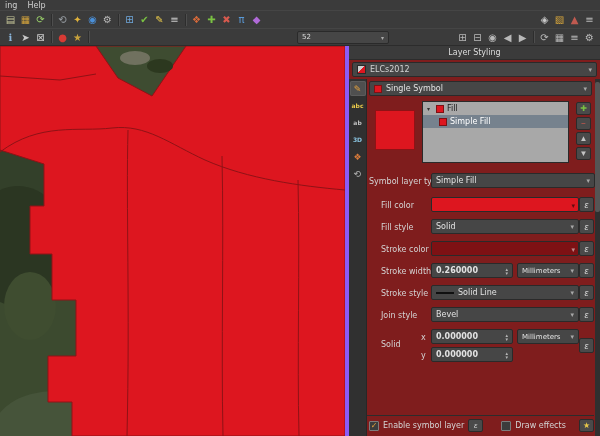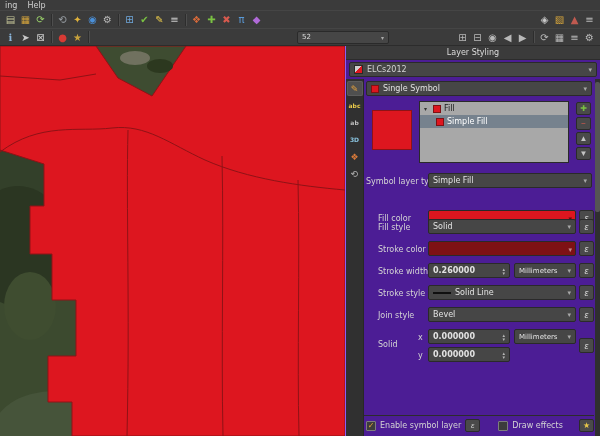--- a/index.html
+++ b/index.html
@@ -15,21 +15,21 @@
   .toolbar2 { border-bottom:1px solid #2c2c2c; }
   .tbi { width:15px; height:15px; display:flex; align-items:center; justify-content:center; font-size:10px; border-radius:2px; flex:none; }
   .sep { width:1px; height:12px; background:#2d2d2d; margin:0 3px; box-shadow:1px 0 0 #4e4e4e; flex:none; }
   .combo { width:92px; height:13px; margin-left:205px; background:#464646; border:1px solid #2a2a2a; border-radius:2px;
            display:flex; align-items:center; padding:0 4px; font-size:7px; color:#ddd; flex:none; }
   .combo .arr { margin-left:auto; font-size:6px; color:#aaa; }
   .tb-right { display:flex; align-items:center; margin-left:auto; }
   
   .map { position:absolute; left:0; top:46px; width:345px; height:390px; background:#33402a; }
   
-  .panel { position:absolute; left:345px; top:46px; width:255px; height:390px; background:#4c1d95; border-left:1px solid #8b5cf6; display:flex; flex-direction:column; }
+  .panel { position:absolute; left:345px; top:46px; width:255px; height:390px; background:#7f1d1d; border-left:4px solid #8b5cf6; display:flex; flex-direction:column; }
   .panel-title { height:14px; line-height:13px; text-align:center; font-size:8px; color:#dcdcdc; background:#3b3b3b; border-bottom:1px solid #2c2c2c; flex:none; }
   .layer-sel { height:15px; margin:2px 3px; background:#464646; border:1px solid #2a2a2a; border-radius:2px;
                display:flex; align-items:center; gap:4px; padding:0 4px; flex:none; }
   .layer-ico { width:9px; height:9px; background:linear-gradient(135deg,#cfcfcf 45%,#dd161f 45%); border:1px solid #2a2a2a; flex:none; }
   .layer-sel .arr { margin-left:auto; font-size:7px; color:#aaa; }
   .panel-body { flex:1; display:flex; min-height:0; }
   .tabs { width:18px; background:#303030; border-right:1px solid #272727; display:flex; flex-direction:column; align-items:center; padding-top:2px; gap:2px; flex:none; }
   .tab { width:16px; height:15px; display:flex; align-items:center; justify-content:center; font-size:9px; border-radius:2px; }
   .tab.sel { background:#4f4f4f; box-shadow:inset 0 0 0 1px #5c5c5c; }
   .tab.txt { font-size:6px; font-weight:bold; }
@@ -206,21 +206,21 @@
         </div>
 
         <div class="prow" style="top:94px;">
           <span class="plabel" style="left:2px;">Symbol layer type</span>
           <div class="select" style="left:64px; width:164px;">
             <span>Simple Fill</span>
             <span class="arr">▾</span>
           </div>
         </div>
 
-        <div class="prow" style="top:118px;margin-top:13px;">
+        <div class="prow" style="top:118px;">
           <span class="plabel">Fill color</span>
           <div class="colorbtn" style="background: rgb(221, 22, 31);">
             <span class="cb-arrow">▾</span>
           </div>
           <button class="ddbtn">ε</button>
         </div>
 
         <div class="prow" style="top:140px;">
           <span class="plabel">Fill style</span>
           <div class="select ctrl" style="position:absolute;">

